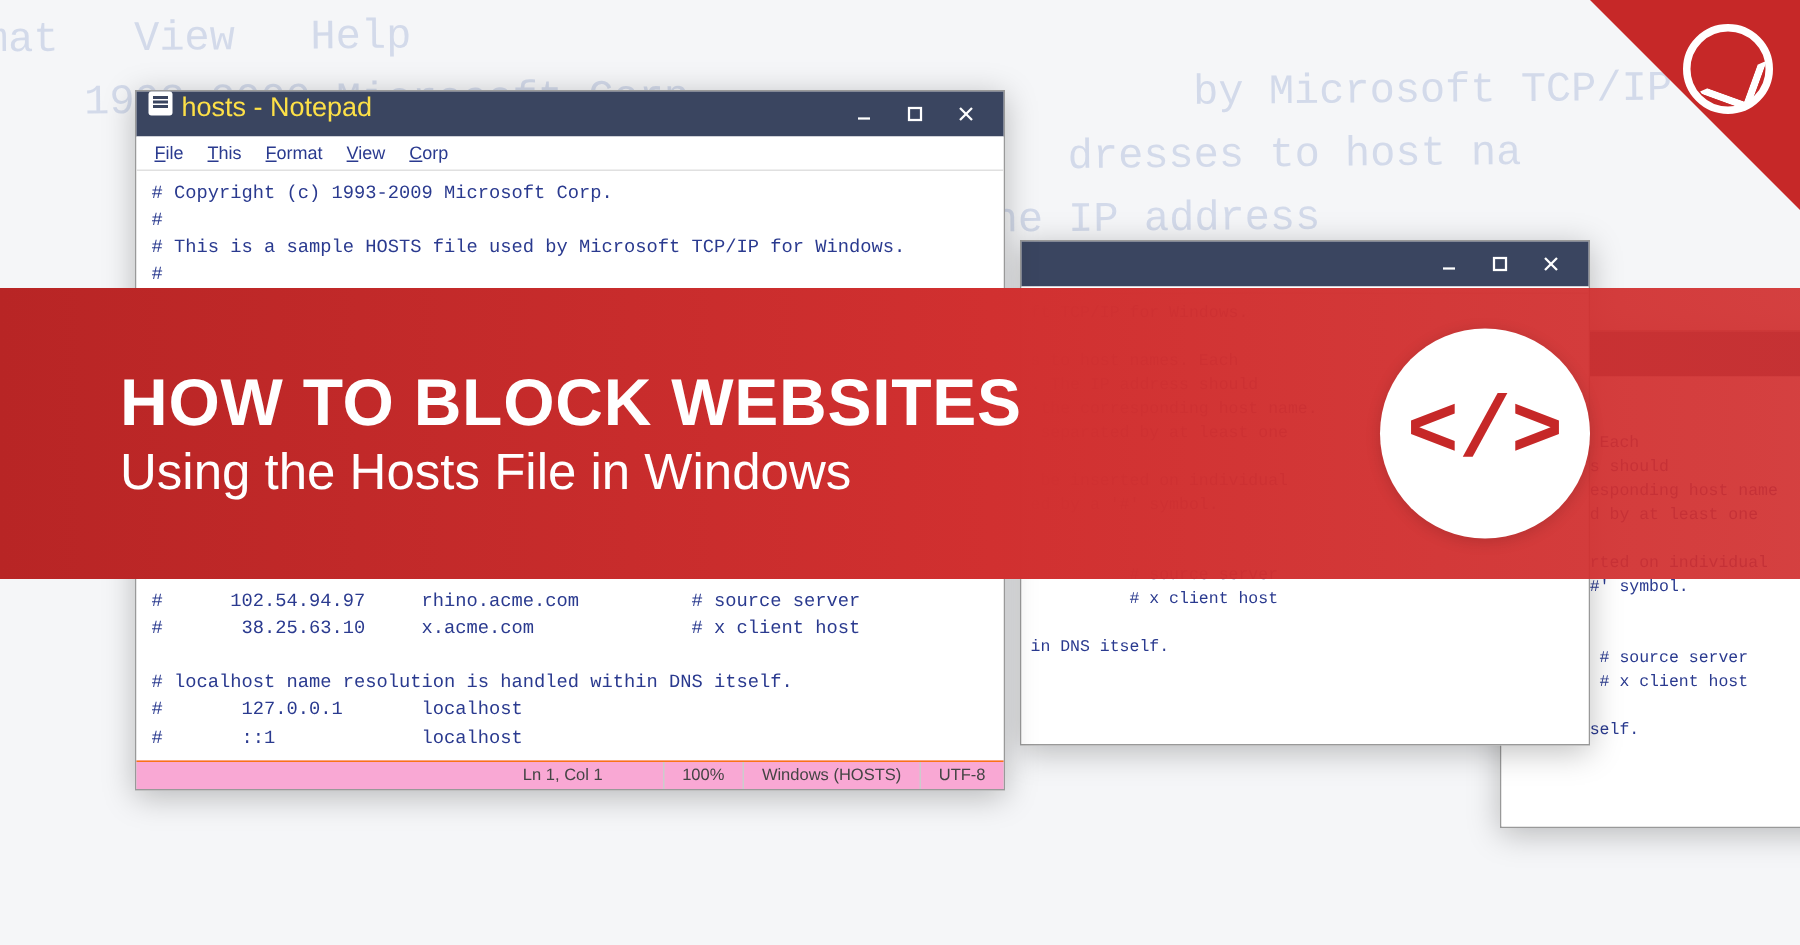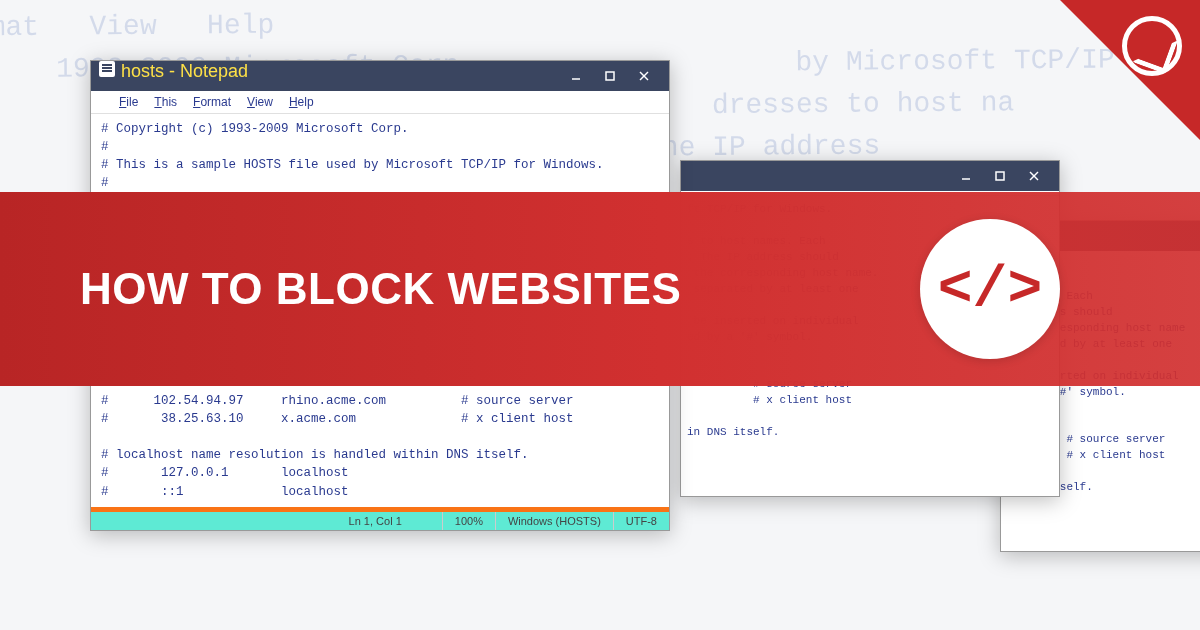--- a/index.html
+++ b/index.html
@@ -108,21 +108,21 @@
     justify-content: center;
     color: #fff;
     font-size: 14px;
     cursor: pointer;
   }
   .tb-btn svg { width: 12px; height: 12px; stroke: #fff; stroke-width: 1.5; fill: none; }
 
   .menubar {
     display: flex;
     gap: 4px;
-    padding: 2px 22px;
+    padding: 2px 6px;
     font-size: 12px;
     color: #2a3a8f;
     border-bottom: 1px solid #e0e0e0;
     background: #fff;
   }
   .menubar span { padding: 2px 6px; cursor: pointer; }
   .menubar span:first-letter { text-decoration: underline; }
 
   .editor {
     font-family: "Courier New", monospace;
@@ -131,24 +131,24 @@
     padding: 6px 10px;
     white-space: pre;
     line-height: 1.45;
     min-height: 300px;
     background: #fff;
   }
   .np2 .editor, .np3 .editor { font-size: 11px; padding-left:6px; }
 
   .statusbar {
     display: flex;
-    border-top: 5px solid #f97316;
+    border-top: 1px solid #f97316;
     font-size: 11px;
     color: #444;
-    background: #5eead4;
+    background: #f9a8d4;
   }
   .statusbar .cell {
     padding: 3px 12px;
     border-left: 1px solid #ccc;
   }
   .statusbar .cell:first-child { flex: 1; border-left: none; text-align: right; padding-right: 40px; }
 
   
   .banner {
     position: absolute;
@@ -290,21 +290,21 @@
           <line x1="2" y1="2" x2="10" y2="10"></line>
           <line x1="10" y1="2" x2="2" y2="10"></line>
         </svg>
       </span>
   </div>
   <div class="menubar">
     <span>File</span>
     <span>This</span>
     <span>Format</span>
     <span>View</span>
-    <span>Help</span>
+    <span>Corp</span>
   </div>
   <div class="editor"># Copyright (c) 1993-2009 Microsoft Corp.
 #
 # This is a sample HOSTS file used by Microsoft TCP/IP for Windows.
 #
 # This file contains the mappings of IP addresses to host names. Each
 # entry should be kept on an individual line. The IP address should
 # be placed in the first column followed by the corresponding host name.
 # The IP address and the host name should be separated by at least one
 # space.
@@ -324,15 +324,16 @@
     <div class="cell">Ln 1, Col 1</div>
     <div class="cell">100%</div>
     <div class="cell">Windows (HOSTS)</div>
     <div class="cell">UTF-8</div>
   </div>
 </div>
 
 <div class="banner">
   <div class="text">
     <h1>HOW TO BLOCK WEBSITES</h1>
+    <h2>Using the Hosts File in Windows</h2>
   </div>
   <div class="banner-badge">&lt;/&gt;</div>
 </div>
 
 </body></html>

